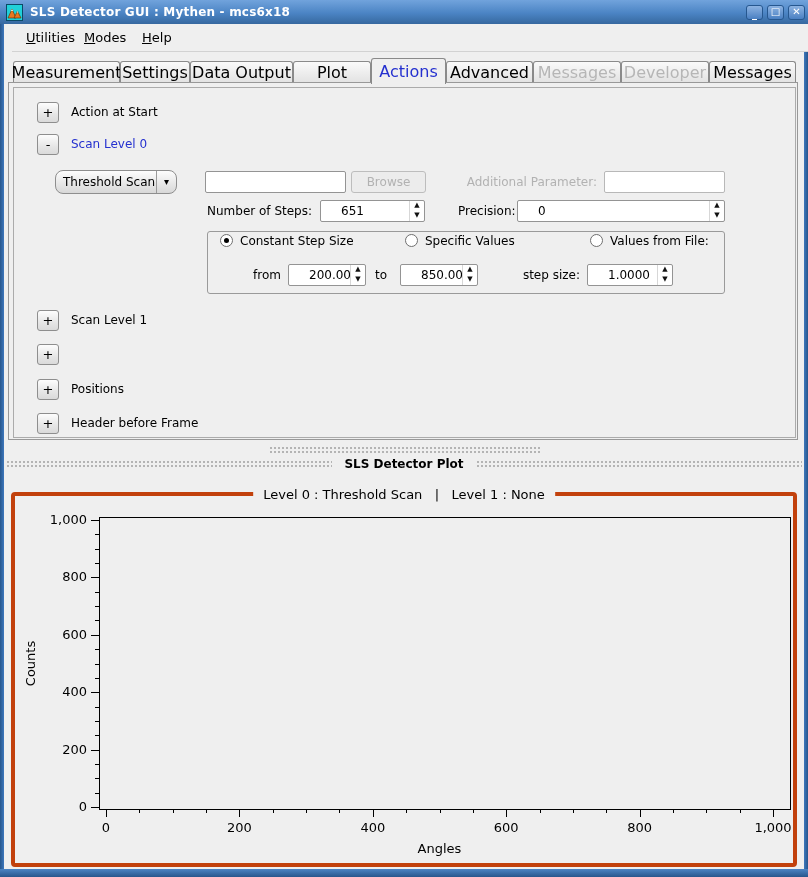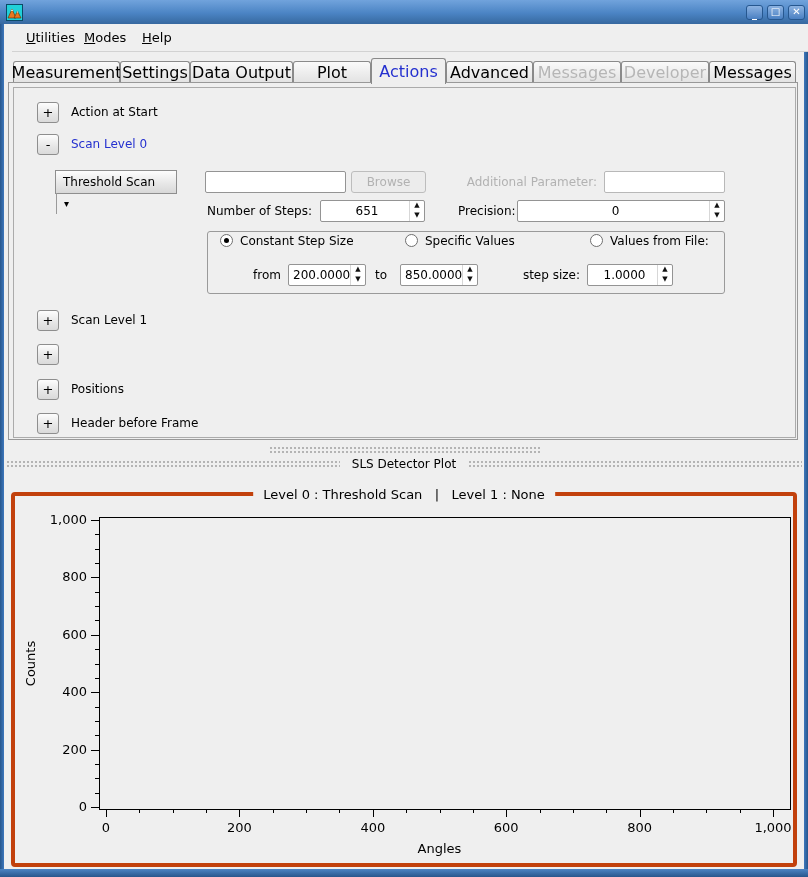--- a/index.html
+++ b/index.html
@@ -48,40 +48,40 @@
   .section-row { position:absolute; left:0; height:22px; }
   .toggle-btn { position:absolute; left:23px; top:0; width:22px; height:21px;
                 border:1px solid #8e8e8e; border-radius:3px;
                 background:linear-gradient(180deg,#fdfdfd,#e6e6e6 60%,#dadada);
                 text-align:center; line-height:19px; font-size:13px; }
   .section-label { position:absolute; left:57px; top:0; height:21px; line-height:21px; }
   .section-label.blue { color:#2430cf; }
 
   
   .combobox { position:absolute; left:55px; top:170px; width:122px; height:24px;
-              border:1px solid #8e8e8e; border-radius:0;
-              background:linear-gradient(180deg,#fdfdfd,#e6e6e6 60%,#d8d8d8); display:flex;flex-direction:column; }
+              border:1px solid #8e8e8e; border-radius:8px;
+              background:linear-gradient(180deg,#fdfdfd,#e6e6e6 60%,#d8d8d8); display:flex; }
   .combo-text { flex:1; line-height:22px; padding-left:7px; }
   .combo-arrow-box { width:20px; border-left:1px solid #9a9a9a; text-align:center; line-height:21px; font-size:10px; }
 
   .tfield { position:absolute; height:22px; border:1px solid #949494; border-radius:2px;
             background:#fff; padding:0 4px; line-height:20px; }
   .tfield.disabled { border-color:#b8b8b8; }
 
   .btn { position:absolute; height:22px; border:1px solid #8e8e8e; border-radius:3px;
          background:linear-gradient(180deg,#fdfdfd,#e6e6e6 60%,#dadada); text-align:center; line-height:20px; }
   .btn.disabled { color:#b2b2b2; border-color:#bdbdbd; background:#ececec; }
 
   .glabel { position:absolute; height:22px; line-height:22px; }
   .glabel.disabled { color:#b2b2b2; }
   .glabel.right { text-align:right; }
 
   .spinbox { position:absolute; height:22px; border:1px solid #949494; border-radius:2px;
              background:#fff; display:flex; }
-  .spin-value { flex:1; line-height:20px; padding-left:4px; overflow:hidden; white-space:nowrap;text-align:center; }
+  .spin-value { flex:1; line-height:20px; padding-left:20px; overflow:hidden; white-space:nowrap; }
   .spin-arrows { width:15px; display:flex; flex-direction:column; border-left:1px solid #d7d7d7; }
   .spin-arrows div { flex:1; font-size:7px; line-height:9px; text-align:center; color:#111; }
 
   .groupbox { position:absolute; left:207px; top:231px; width:518px; height:63px;
               border:1px solid #9a9a9a; border-radius:3px; }
   .radio-item { position:absolute; top:2px; height:16px; display:flex; }
   .radio { width:13px; height:13px; border:1px solid #6f6f6f; border-radius:50%; background:#fff;
            margin-right:7px; position:relative; }
   .radio.checked::after { content:""; position:absolute; left:3px; top:3px; width:5px; height:5px;
            border-radius:50%; background:#000; }
@@ -98,21 +98,21 @@
              background-image:radial-gradient(circle,#a8a8a8 1px,transparent 1.4px); background-size:4px 4px; }
   .sb-trough-light { position:absolute; left:0; width:15px; background:#f4f4f4; }
 
   
   .splitter { position:absolute; left:4px; top:443px; width:800px; height:30px; background:#efefef; }
   .dotstrip { background-image:radial-gradient(circle,#b4b4b4 1px,transparent 1.4px);
               background-size:4px 4px; height:9px; }
   .split-top { position:absolute; left:265px; top:3px; width:272px; }
   .split-row { position:absolute; left:2px; right:2px; top:14px; display:flex; align-items:center; }
   .split-row .dotstrip { flex:1; }
-  .split-label { padding:0 12px; font-size:12px; }
+  .split-label { padding:0 12px; font-size:12px;font-weight:bold; }
 
   
   .plotbox { position:absolute; left:11px; top:492px; width:786px; height:375px;
              border:4px solid #c2410c; border-radius:4px; }
   .plot-title { position:absolute; top:-9px; left:50%; transform:translateX(-50%);
                 background:#efefef; padding:0 10px; font-size:13px; white-space:pre; }
   .plotbox svg { position:absolute; left:0; top:0; }
   .plotbox svg text { font-family:"DejaVu Sans","Liberation Sans",sans-serif; fill:#000; }
 </style>
 </head>
@@ -123,20 +123,21 @@
   <div class="titlebar">
     <div class="app-icon">
       <svg width="15" height="15" viewBox="0 0 15 15">
         <rect x="0" y="0" width="15" height="15" fill="#20d0d8"></rect>
         <polygon points="1,13 5,4 9,13" fill="#e87820" stroke="#5a2a00" stroke-width="0.6"></polygon>
         <polygon points="7,13 10.5,6 14,13" fill="#e87820" stroke="#5a2a00" stroke-width="0.6"></polygon>
         <polygon points="4,6 5,4 6,6" fill="#ffffff"></polygon>
         <polygon points="9.7,7.5 10.5,6 11.3,7.5" fill="#ffffff"></polygon>
       </svg>
     </div>
+    <div class="title-text">SLS Detector GUI : Mythen - mcs6x18</div>
     <div class="win-btn min" style="left:746px"><span>_</span></div>
     <div class="win-btn" style="left:767px"><span>□</span></div>
     <div class="win-btn" style="left:788px"><span>✕</span></div>
   </div>
 
   <div class="border-left"></div>
   <div class="border-right"></div>
   <div class="border-bottom"></div>
 
   <div class="menubar">

